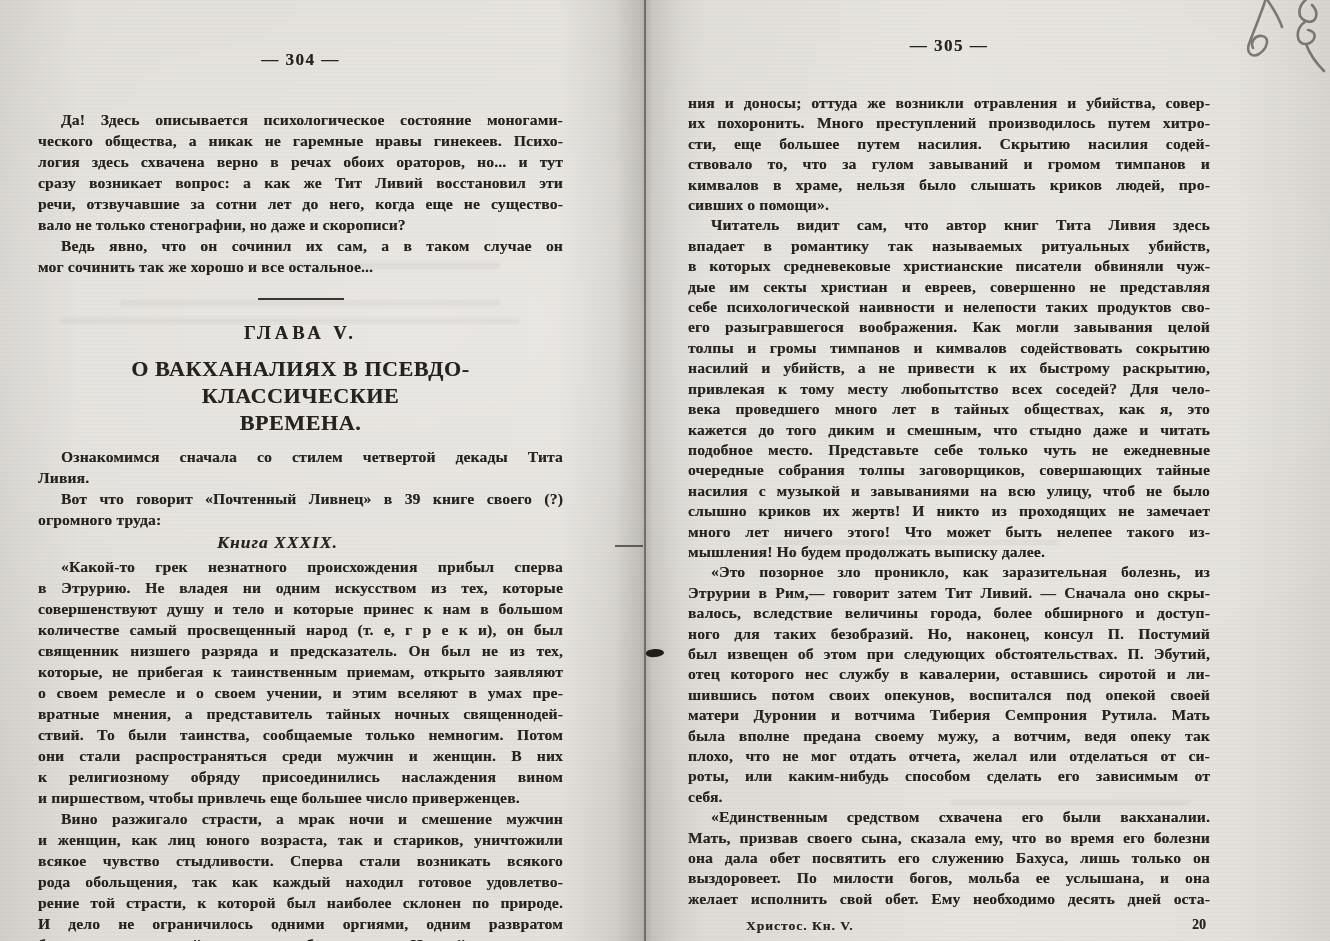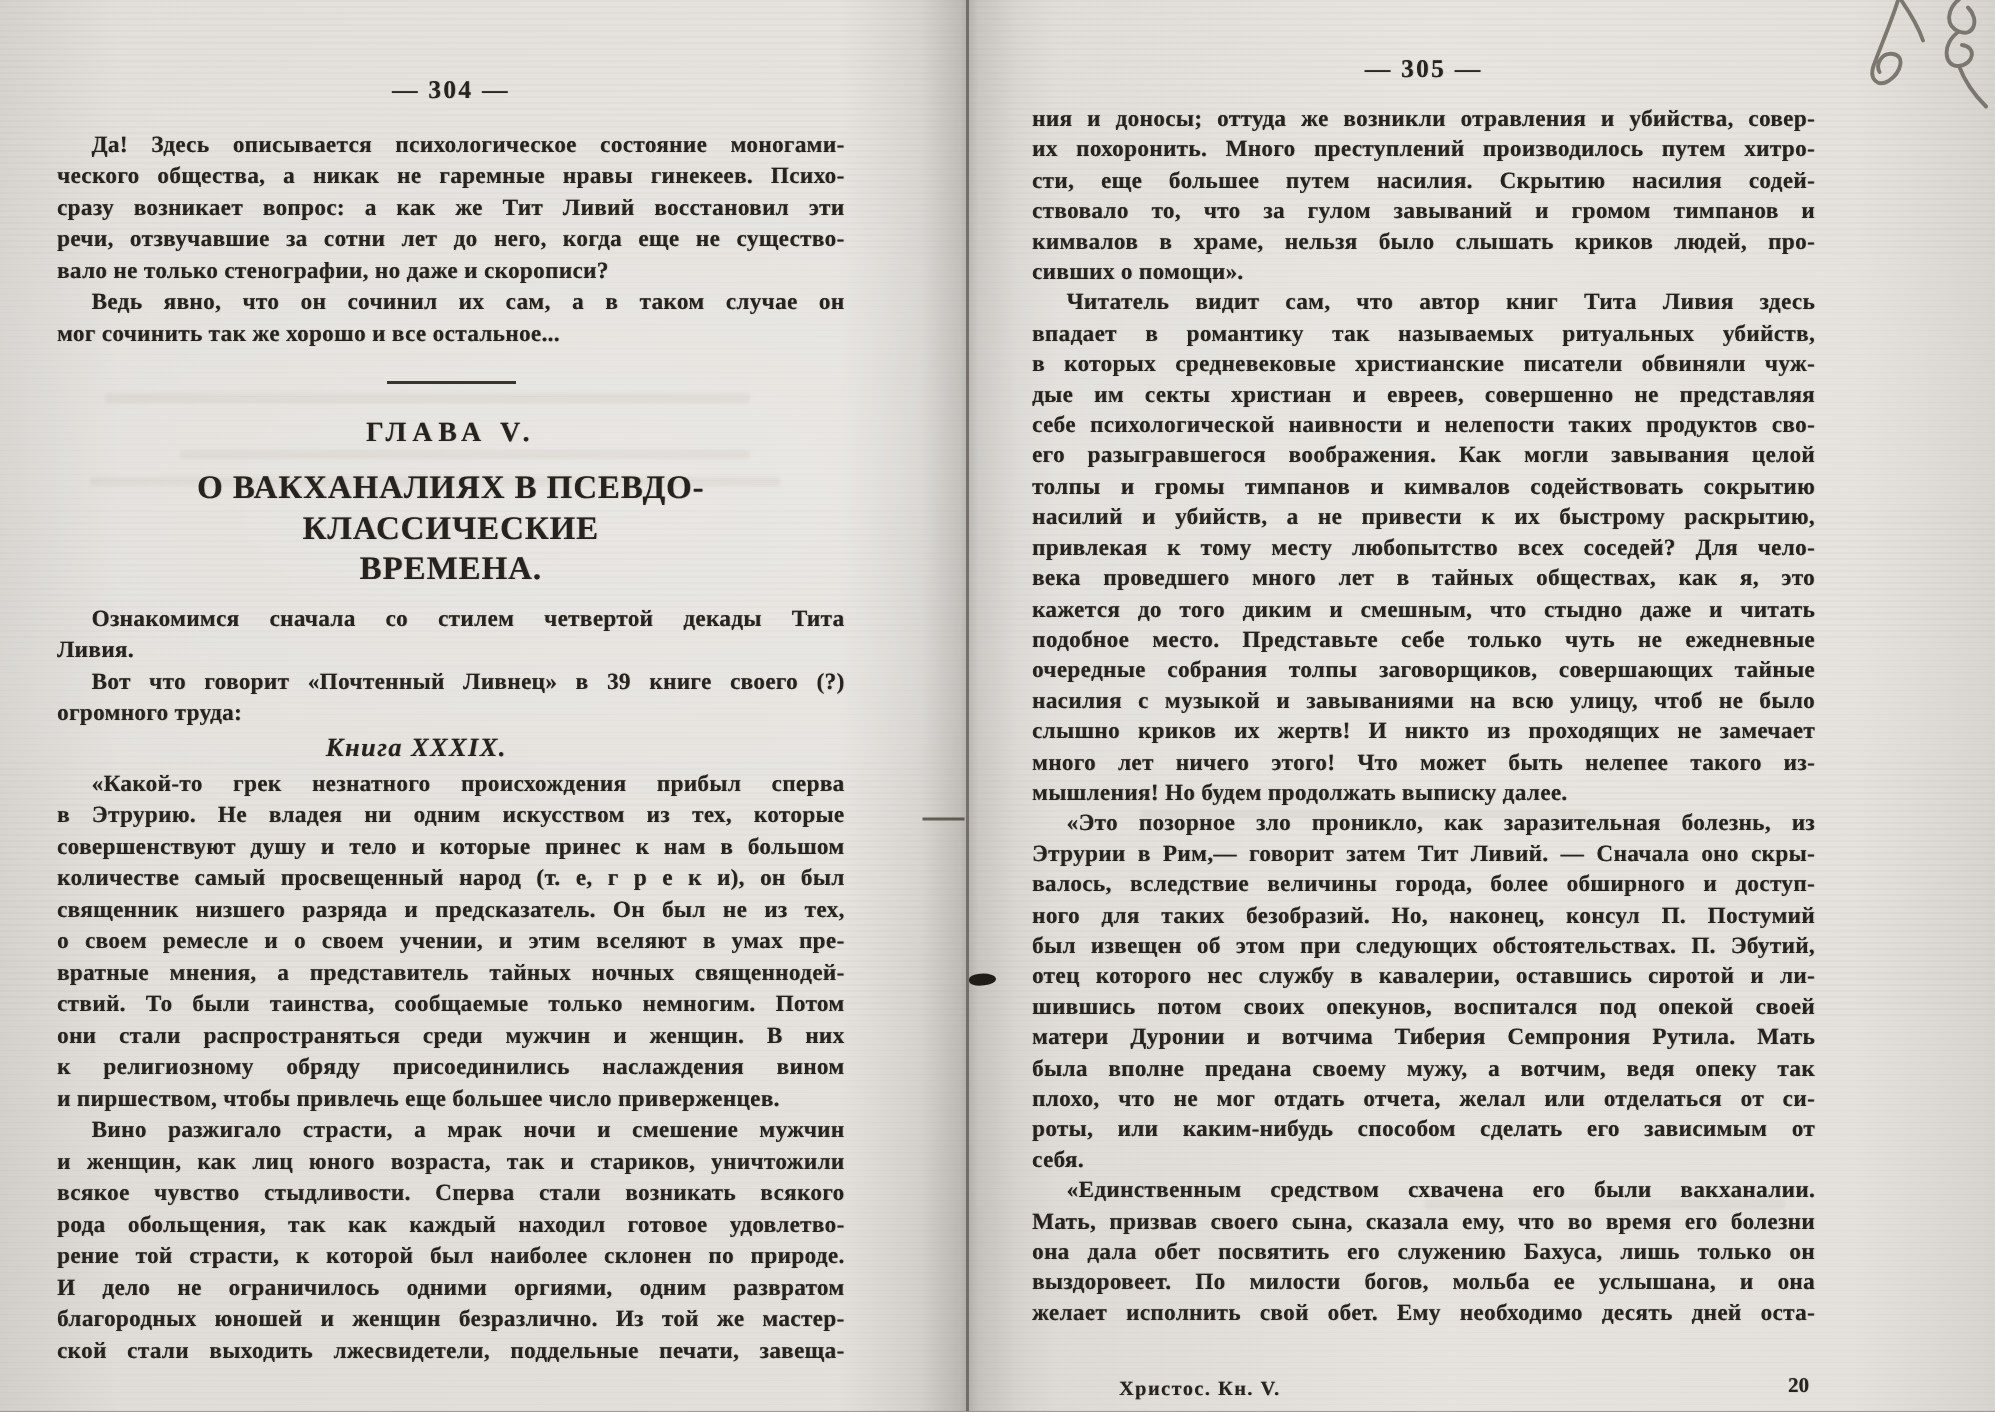--- a/index.html
+++ b/index.html
@@ -12,21 +12,21 @@
       radial-gradient(140% 90% at 30% 35%, rgba(255,255,255,0.25), rgba(255,255,255,0) 60%),
       repeating-linear-gradient(0deg, rgba(90,84,72,0.035) 0 1px, rgba(0,0,0,0) 1px 4px),
       linear-gradient(90deg,#d2cfca 0%,#e0ddd8 6%,#e3e0db 42%,#cbc8c3 48%,#cfccc7 49.4%,#dedbd6 53%,#e6e3de 72%,#e4e1dc 93%,#d7d4cf 100%);
   }
   .page { position:absolute; top:0; bottom:0; }
   .page.left  { left:38px;  width:525px; }
   .page.right { left:688px; width:522px; }
   .pagenum { position:absolute; left:0; right:0; text-align:center; font-size:17px; letter-spacing:1.5px; }
   .page.left  .pagenum { top:50px; }
   .page.right .pagenum { top:36px; }
-  .col { position:absolute; left:0; right:0; }
+  .col { position:absolute; left:0; right:0;margin-top:23px; }
   .page.left  .col { top:86px; font-size:15.5px; line-height:21px;   letter-spacing:0.2px; }
   .page.right .col { top:70px; font-size:15.5px; line-height:20.4px; letter-spacing:0.2px; }
 
   .para .line { text-align:justify; text-align-last:justify; }
   .para .line.last { text-align-last:left; }
   .para.cont .line.last { text-align-last:justify; }
   .para.indent .line.first { text-indent:23px; }
 
   .divider { width:86px; height:2px; background:#38342e; margin:21px auto 21px auto; }
   .kicker { text-align:center; font-size:18.5px; line-height:24px; letter-spacing:4px; margin-bottom:10px; }
@@ -68,20 +68,21 @@
       <path d="M72 2 C62 9 60 21 70 25 C80 29 84 17 76 9 M70 25 C58 33 60 49 70 48 C80 47 82 35 72 34 M70 48 C74 59 80 67 88 75"></path>
     </g>
   </svg>
 
   <div class="page left">
     <div class="pagenum">— 304 —</div>
     <div class="col">
       <div class="para indent">
           <div class="line first">Да! Здесь описывается психологическое состояние моногами-</div>
           <div class="line">ческого общества, а никак не гаремные нравы гинекеев. Психо-</div>
+          <div class="line">логия здесь схвачена верно в речах обоих ораторов, но... и тут</div>
           <div class="line">сразу возникает вопрос: а как же Тит Ливий восстановил эти</div>
           <div class="line">речи, отзвучавшие за сотни лет до него, когда еще не существо-</div>
           <div class="line last">вало не только стенографии, но даже и скорописи?</div>
         </div>
       <div class="para indent">
           <div class="line first">Ведь явно, что он сочинил их сам, а в таком случае он</div>
           <div class="line last">мог сочинить так же хорошо и все остальное...</div>
         </div>
 
       <div class="divider"></div>
@@ -102,20 +103,21 @@
         </div>
 
       <div class="book-sub">Книга XXXIX.</div>
 
       <div class="para indent">
           <div class="line first">«Какой-то грек незнатного происхождения прибыл сперва</div>
           <div class="line">в Этрурию. Не владея ни одним искусством из тех, которые</div>
           <div class="line">совершенствуют душу и тело и которые принес к нам в большом</div>
           <div class="line">количестве самый просвещенный народ (т. е, г р е к и), он был</div>
           <div class="line">священник низшего разряда и предсказатель. Он был не из тех,</div>
+          <div class="line">которые, не прибегая к таинственным приемам, открыто заявляют</div>
           <div class="line">о своем ремесле и о своем учении, и этим вселяют в умах пре-</div>
           <div class="line">вратные мнения, а представитель тайных ночных священнодей-</div>
           <div class="line">ствий. То были таинства, сообщаемые только немногим. Потом</div>
           <div class="line">они стали распространяться среди мужчин и женщин. В них</div>
           <div class="line">к религиозному обряду присоединились наслаждения вином</div>
           <div class="line last">и пиршеством, чтобы привлечь еще большее число приверженцев.</div>
         </div>
       <div class="para indent cont">
           <div class="line first">Вино разжигало страсти, а мрак ночи и смешение мужчин</div>
           <div class="line">и женщин, как лиц юного возраста, так и стариков, уничтожили</div>

